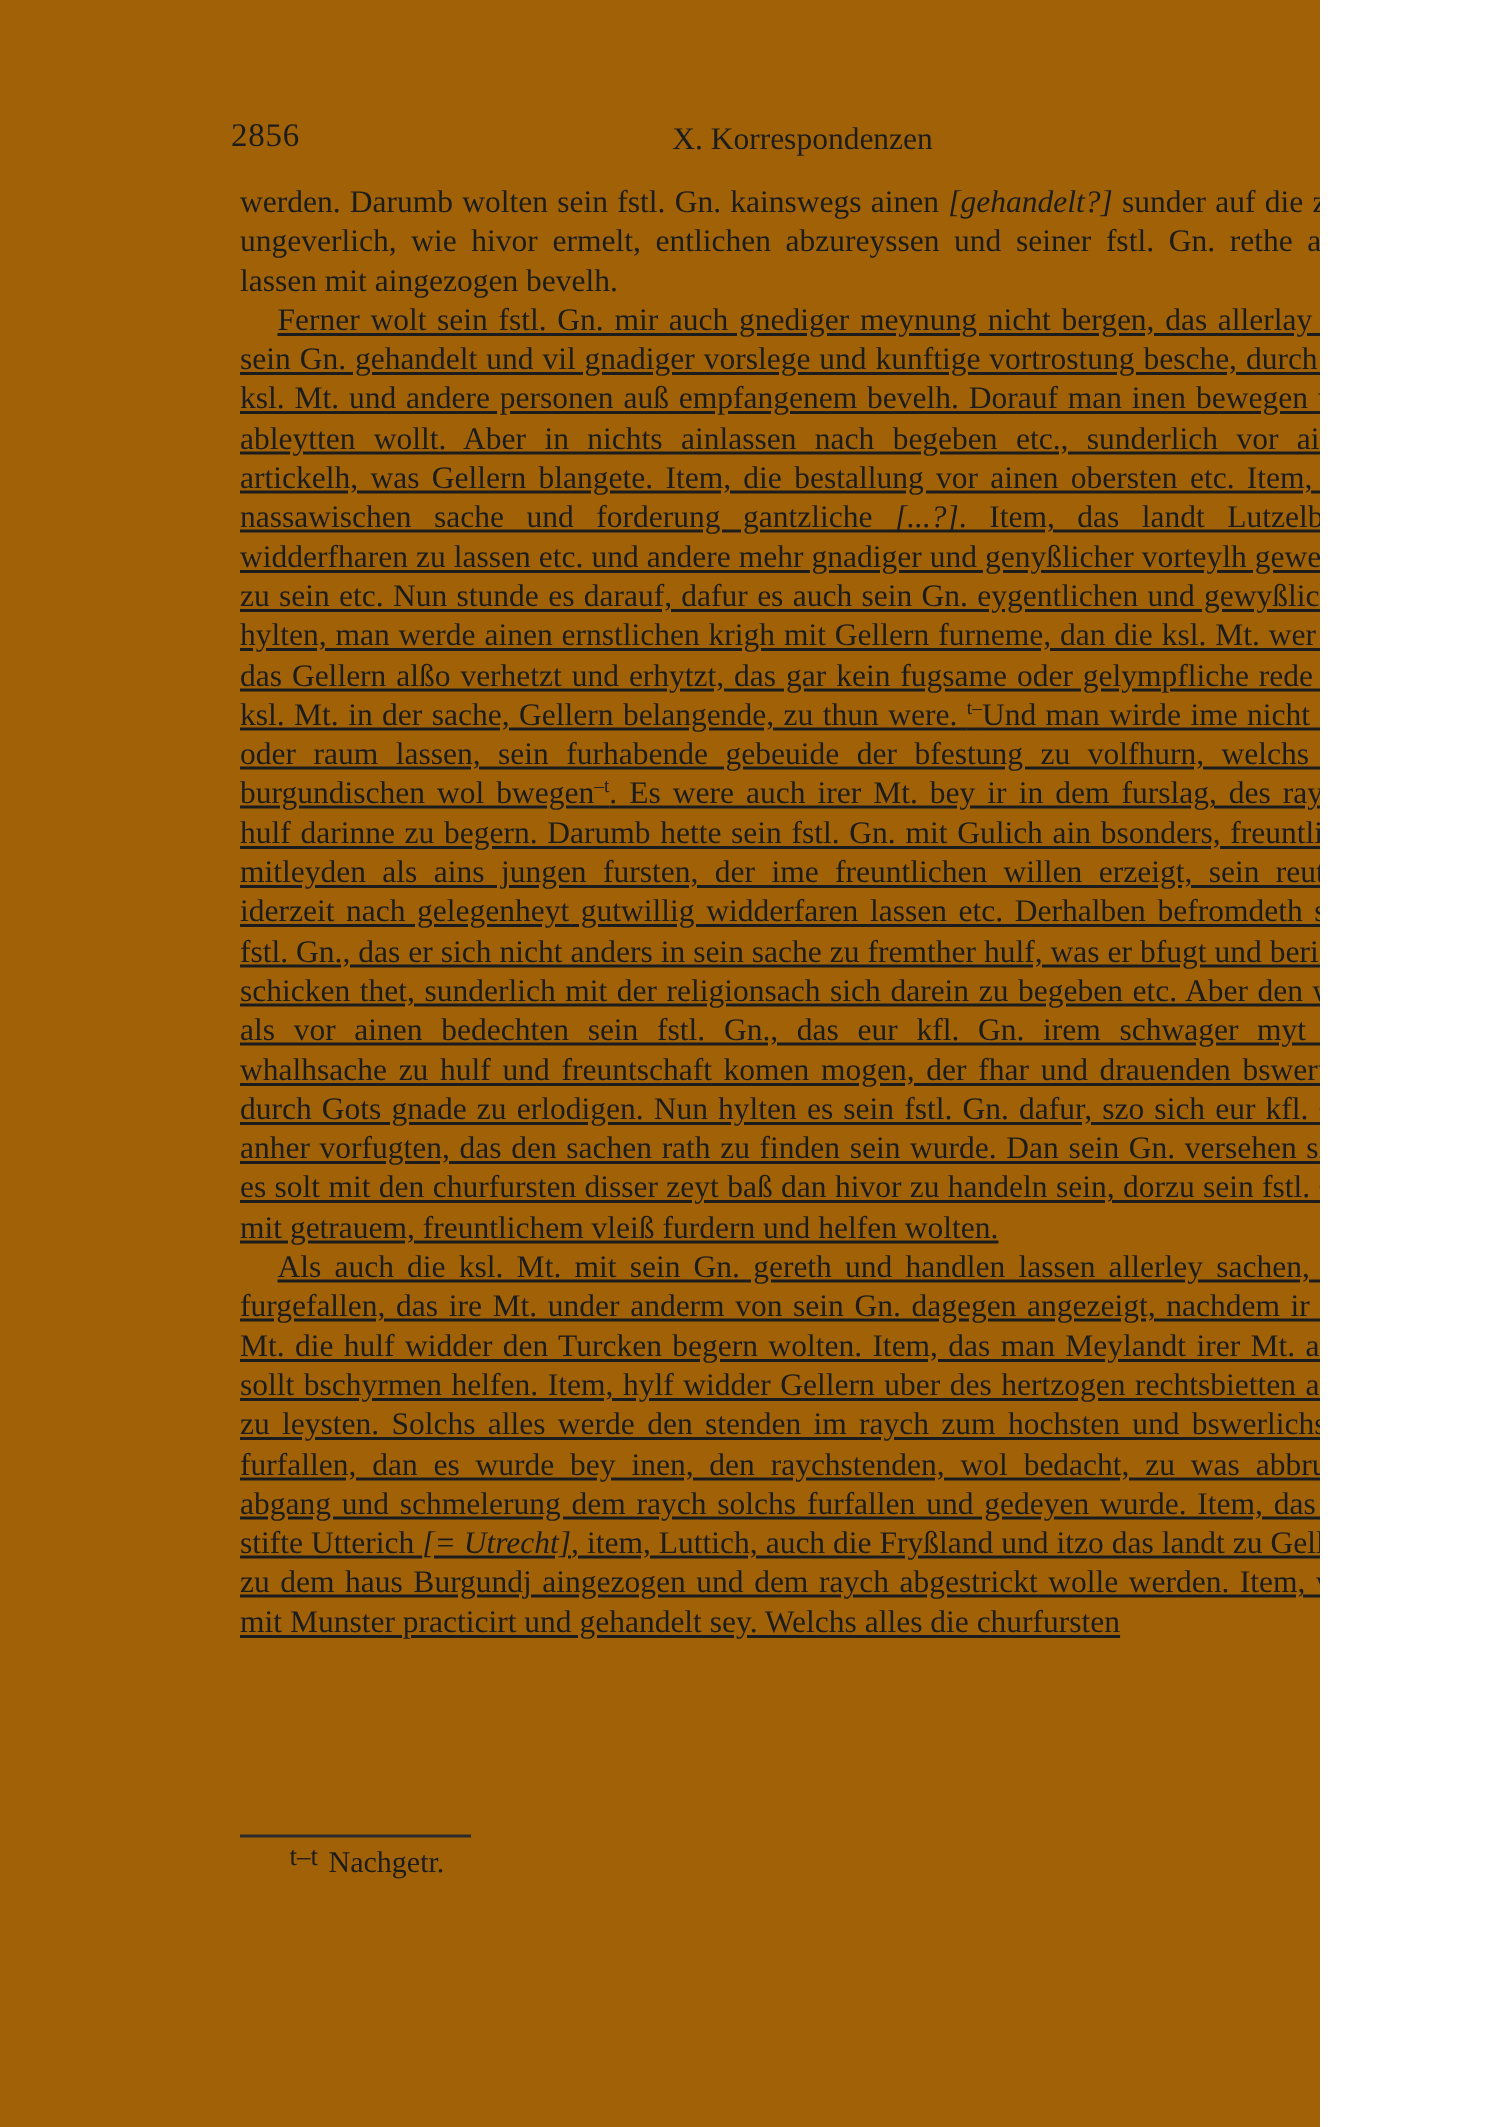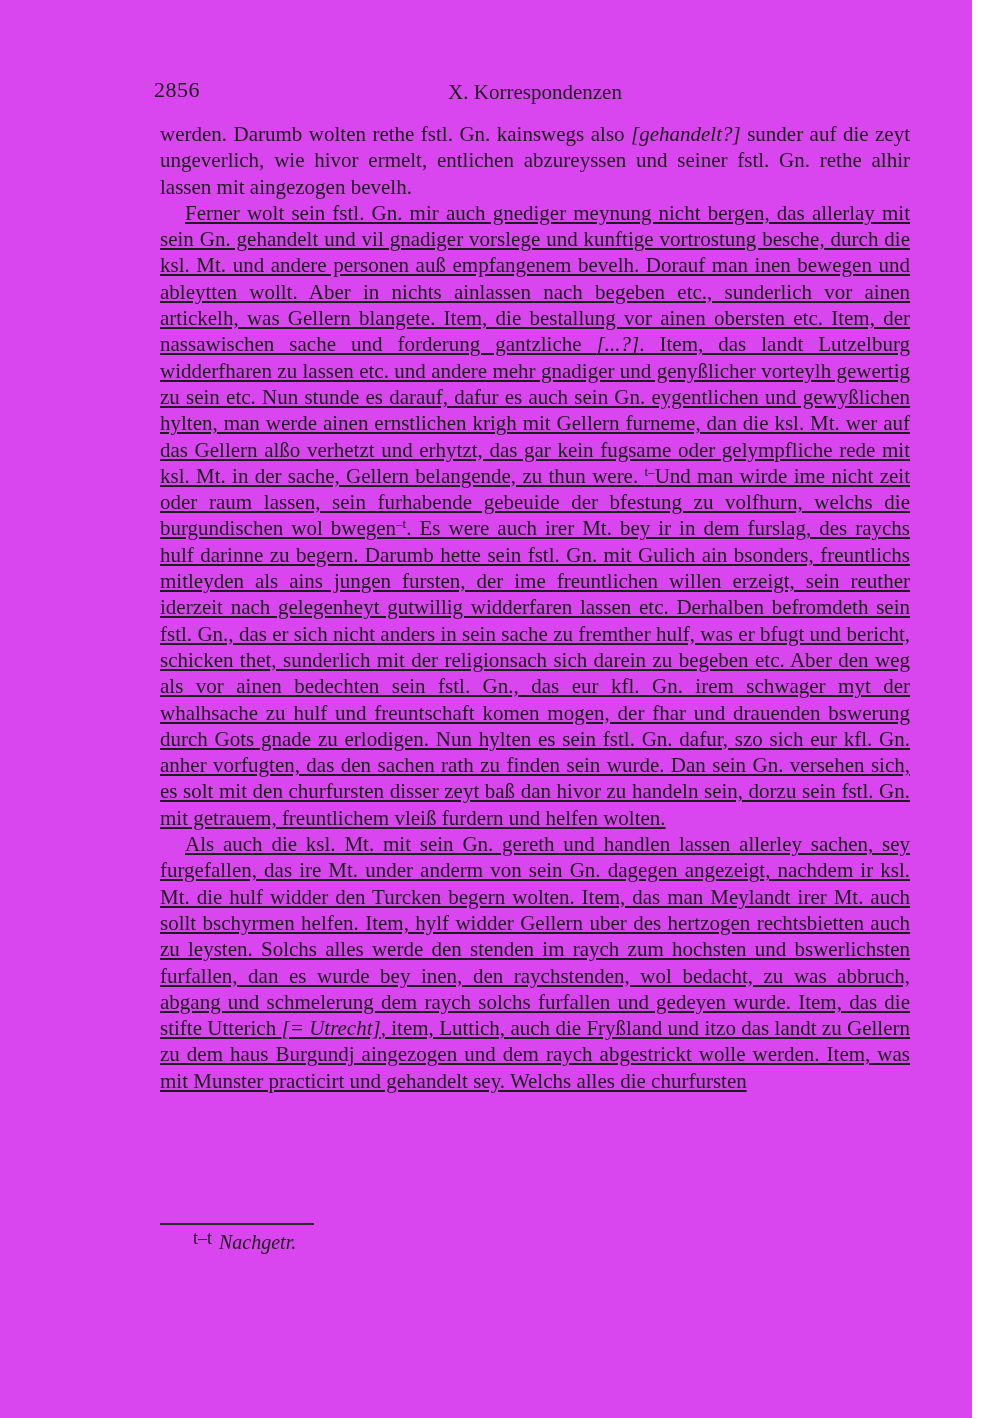--- a/index.html
+++ b/index.html
@@ -1,20 +1,20 @@
 <!DOCTYPE html>
 <html><head>
 <meta charset="utf-8">
 <style>
   * { margin:0; padding:0; box-sizing:border-box; }
   html, body { background:#ffffff; }
   .page {
     position:relative;
-    width:972px; height:1418px;
-    background:#d946ef;
+    width:880px; height:1418px;
+    background:#a16207;
     color:#1c1c1c;
     font-family:"Liberation Serif","DejaVu Serif",serif;
     overflow:hidden;
   }
   .page-number {
     position:absolute; left:154px; top:77px;
     font-size:22px; line-height:26px;
     letter-spacing:0.5px;
   }
   .running-title {
@@ -34,33 +34,33 @@
   .sup {
     font-size:13px;
     position:relative; top:-7px;
     line-height:0;
     letter-spacing:0;
   }
   .footnote-block { position:absolute; left:160px; top:1223px; width:750px; }
   .footnote-rule { width:154px; height:0; border-top:2px solid #2b2b2b; }
   .footnote-line { margin-top:5px; padding-left:33px; font-size:20px; line-height:24px; }
   .fn-marker { font-size:18px; position:relative; top:-5px; }
-  .fn-text { font-style:italic; margin-left:7px; }
+  .fn-text { margin-left:7px; }
 </style>
 </head>
 <body>
 
 <div class="page">
 
   <span class="page-number">2856</span>
 
   <div class="running-title">X. Korrespondenzen</div>
 
   <div class="body-text">
-      <p><span>werden. Darumb wolten rethe fstl. Gn. kainswegs also </span><span class="it">[gehandelt?]</span><span> sunder auf die zeyt ungeverlich, wie hivor ermelt, entlichen abzureyssen und seiner fstl. Gn. rethe alhir lassen mit aingezogen bevelh.</span></p>
+      <p><span>werden. Darumb wolten sein fstl. Gn. kainswegs ainen </span><span class="it">[gehandelt?]</span><span> sunder auf die zeyt ungeverlich, wie hivor ermelt, entlichen abzureyssen und seiner fstl. Gn. rethe alhir lassen mit aingezogen bevelh.</span></p>
       <p class="indent"><span>Ferner wolt sein fstl. Gn. mir auch gnediger meynung nicht bergen, das allerlay mit sein Gn. gehandelt und vil gnadiger vorslege und kunftige vortrostung besche, durch die ksl. Mt. und andere personen auß empfangenem bevelh. Dorauf man inen bewegen und ableytten wollt. Aber in nichts ainlassen nach begeben etc., sunderlich vor ainen artickelh, was Gellern blangete. Item, die bestallung vor ainen obersten etc. Item, der nassawischen sache und forderung gantzliche </span><span class="it">[...?]</span><span>. Item, das landt Lutzelburg widderfharen zu lassen etc. und andere mehr gnadiger und genyßlicher vorteylh gewertig zu sein etc. Nun stunde es darauf, dafur es auch sein Gn. eygentlichen und gewyßlichen hylten, man werde ainen ernstlichen krigh mit Gellern furneme, dan die ksl. Mt. wer auf das Gellern alßo verhetzt und erhytzt, das gar kein fugsame oder gelympfliche rede mit ksl. Mt. in der sache, Gellern belangende, zu thun were. </span><span class="sup">t–</span><span>Und man wirde ime nicht zeit oder raum lassen, sein furhabende gebeuide der bfestung zu volfhurn, welchs die burgundischen wol bwegen</span><span class="sup">–t</span><span>. Es were auch irer Mt. bey ir in dem furslag, des raychs hulf darinne zu begern. Darumb hette sein fstl. Gn. mit Gulich ain bsonders, freuntlichs mitleyden als ains jungen fursten, der ime freuntlichen willen erzeigt, sein reuther iderzeit nach gelegenheyt gutwillig widderfaren lassen etc. Derhalben befromdeth sein fstl. Gn., das er sich nicht anders in sein sache zu fremther hulf, was er bfugt und bericht, schicken thet, sunderlich mit der religionsach sich darein zu begeben etc. Aber den weg als vor ainen bedechten sein fstl. Gn., das eur kfl. Gn. irem schwager myt der whalhsache zu hulf und freuntschaft komen mogen, der fhar und drauenden bswerung durch Gots gnade zu erlodigen. Nun hylten es sein fstl. Gn. dafur, szo sich eur kfl. Gn. anher vorfugten, das den sachen rath zu finden sein wurde. Dan sein Gn. versehen sich, es solt mit den churfursten disser zeyt baß dan hivor zu handeln sein, dorzu sein fstl. Gn. mit getrauem, freuntlichem vleiß furdern und helfen wolten.</span></p>
       <p class="indent"><span>Als auch die ksl. Mt. mit sein Gn. gereth und handlen lassen allerley sachen, sey furgefallen, das ire Mt. under anderm von sein Gn. dagegen angezeigt, nachdem ir ksl. Mt. die hulf widder den Turcken begern wolten. Item, das man Meylandt irer Mt. auch sollt bschyrmen helfen. Item, hylf widder Gellern uber des hertzogen rechtsbietten auch zu leysten. Solchs alles werde den stenden im raych zum hochsten und bswerlichsten furfallen, dan es wurde bey inen, den raychstenden, wol bedacht, zu was abbruch, abgang und schmelerung dem raych solchs furfallen und gedeyen wurde. Item, das die stifte Utterich </span><span class="it">[= Utrecht]</span><span>, item, Luttich, auch die Fryßland und itzo das landt zu Gellern zu dem haus Burgundj aingezogen und dem raych abgestrickt wolle werden. Item, was mit Munster practicirt und gehandelt sey. Welchs alles die churfursten</span></p>
     </div>
 
   <div class="footnote-block">
     <div class="footnote-rule"></div>
     <div class="footnote-line">
       <span class="fn-marker">t–t</span><span class="fn-text">Nachgetr.</span>
     </div>
   </div>

